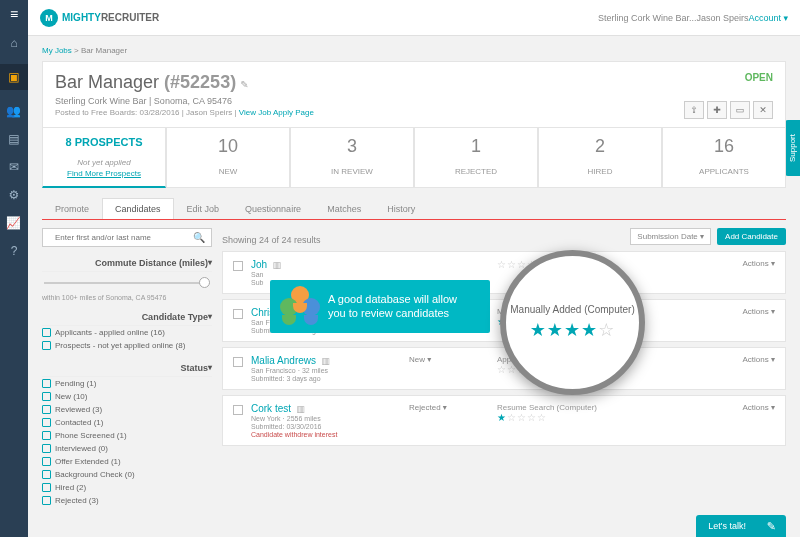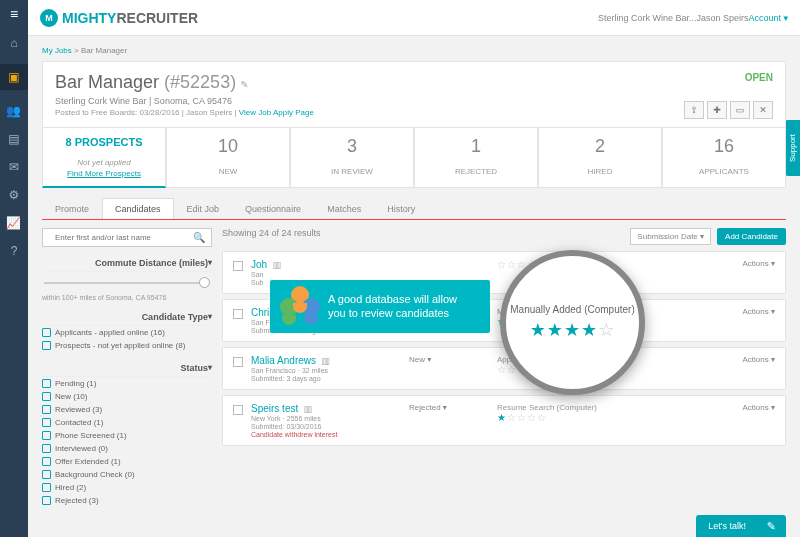--- a/index.html
+++ b/index.html
@@ -4,33 +4,33 @@
 <style>
 *{box-sizing:border-box;margin:0;padding:0;font-family:Arial,Helvetica,sans-serif}
 body{background:#f2f2f2;width:800px;height:537px;overflow:hidden;position:relative;font-size:10px;color:#555}
 .leftbar{position:absolute;left:0;top:0;width:28px;height:537px;background:#2a3f54;display:flex;flex-direction:column;align-items:center;padding-top:6px;gap:14px}
 .leftbar .ham{color:#fff;font-size:14px}
 .leftbar .ico{color:#9db3c6;font-size:12px;width:100%;text-align:center}
 .leftbar .ico.active{background:#1f2e3e;color:#f0a30a;padding:6px 0}
 .topbar{position:absolute;left:28px;top:0;right:0;height:36px;background:#fff;border-bottom:1px solid #e0e0e0;display:flex;align-items:center;padding:0 12px}
 .logo{display:flex;align-items:center;gap:4px}
 .logo-badge{width:18px;height:18px;border-radius:50%;background:#00a6b4;color:#fff;display:flex;align-items:center;justify-content:center;font-size:9px;font-weight:bold}
-.logo-txt{font-size:14px;font-weight:bold}
+.logo-txt{font-size:10px;font-weight:bold}
 .logo-txt .m{color:#00a6b4}
 .logo-txt .r{color:#666}
 .topbar .spacer{flex:1}
 .topbar .acct{color:#888;font-size:9px;}
 .topbar .acct.link{color:#00a6b4}
 .support-tab{position:absolute;right:0;top:120px;background:#00a6b4;color:#fff;font-size:8px;padding:14px 3px;writing-mode:vertical-rl;transform:rotate(180deg);border-radius:0 3px 3px 0}
 .page{position:absolute;left:28px;top:36px;right:0;bottom:0;padding:10px 14px;overflow:hidden}
 .crumbs{font-size:8px;color:#888;margin-bottom:6px}
 .crumbs a{color:#00a6b4;text-decoration:none}
 .jobcard{background:#fff;border:1px solid #e4e4e4;padding:10px 12px;position:relative}
 .jobtitle{font-size:18px;color:#666;font-weight:300}
-.jobtitle .num{color:#999;font-weight:400}
+.jobtitle .num{color:#999;font-weight:700}
 .open{position:absolute;right:12px;top:10px;color:#5fb85f;font-size:10px;font-weight:bold}
 .jobmeta{font-size:9px;color:#888;margin-top:3px}
 .jobmeta2{font-size:8px;color:#999;margin-top:2px}
 .jobmeta2 a{color:#00a6b4;text-decoration:none}
 .jobactions{position:absolute;right:12px;bottom:8px;display:flex;gap:3px}
 .jobactions .sq{width:20px;height:18px;border:1px solid #ccc;background:#f7f7f7;display:flex;align-items:center;justify-content:center;font-size:9px;color:#777}
 .pencil{color:#aaa;font-size:10px;margin-left:4px}
 .statsrow{display:flex;margin-top:0}
 .stat{flex:1;background:#fff;border:1px solid #e4e4e4;border-top:none;text-align:center;padding:8px 4px}
 .stat.prospects{border-bottom:2px solid #00a6b4}
@@ -47,21 +47,21 @@
 .search{width:100%;border:1px solid #ccc;padding:4px 12px;font-size:8px;color:#aaa;background:#fff}
 .fsec{margin-top:8px;font-size:9px}
 .fsec .hd{font-weight:bold;color:#555;display:flex;justify-content:flex-end;padding:3px 0;border-bottom:1px solid #eee}
 .fsec .hd .chev{font-size:8px}
 .slider{height:2px;background:#ccc;margin:10px 2px;position:relative}
 .slider .h{position:absolute;right:0;top:-5px;width:11px;height:11px;border-radius:50%;background:#fff;border:1px solid #aaa}
 .fsec .note{font-size:7px;color:#999;margin-top:4px}
 .chk{display:flex;align-items:flex-end;gap:4px;padding:2px 0;font-size:8px;color:#666}
 .chk .box{width:9px;height:9px;border:1px solid #00a6b4;border-radius:1px}
 .results{flex:1}
-.reshdr{display:flex;align-items:flex-start;gap:6px;margin-bottom:6px}
+.reshdr{display:flex;align-items:flex-end;gap:6px;margin-bottom:6px}
 .reshdr .txt{font-size:9px;color:#888;flex:1}
 .reshdr .sel{border:1px solid #ccc;padding:3px 6px;font-size:8px;color:#888;background:#fff}
 .reshdr .addbtn{background:#00a6b4;color:#fff;padding:4px 8px;font-size:8px;border-radius:2px}
 .cand{background:#fff;border:1px solid #e4e4e4;padding:7px 10px;display:flex;align-items:flex-start;gap:8px;margin-bottom:5px;position:relative}
 .cand .cb{width:10px;height:10px;border:1px solid #bbb;margin-top:2px}
 .cand .info{width:150px}
 .cand .nm{color:#00a6b4;font-size:10px}
 .cand .doc{color:#aaa;font-size:9px;margin-left:3px}
 .cand .badge{background:#f0a30a;color:#fff;font-size:7px;padding:1px 4px;border-radius:2px;margin-left:2px}
 .cand .sub{font-size:7px;color:#999;margin-top:1px}
@@ -296,21 +296,21 @@
             <div class="stcol ">New ▾</div>
             <div class="srccol">
               <div>Applied Online (Computer)</div>
               <div class="stars"><span class="e">☆</span><span class="e">☆</span><span class="e">☆</span><span class="e">☆</span><span class="e">☆</span></div>
             </div>
             <div class="act">Actions ▾</div>
           </div>
           <div class="cand">
             <div class="cb"></div>
             <div class="info">
-              <div><span class="nm">Speirs test</span><span class="doc"> ▥</span></div>
+              <div><span class="nm">Cork test</span><span class="doc"> ▥</span></div>
               <div class="sub">New York · 2556 miles</div>
               <div class="sub">Submitted: 03/30/2016</div>
               <div class="sub red">Candidate withdrew interest</div>
             </div>
             <div class="stcol red">Rejected ▾</div>
             <div class="srccol">
               <div>Resume Search (Computer)</div>
               <div class="stars">★<span class="e">☆</span><span class="e">☆</span><span class="e">☆</span><span class="e">☆</span></div>
             </div>
             <div class="act">Actions ▾</div>

